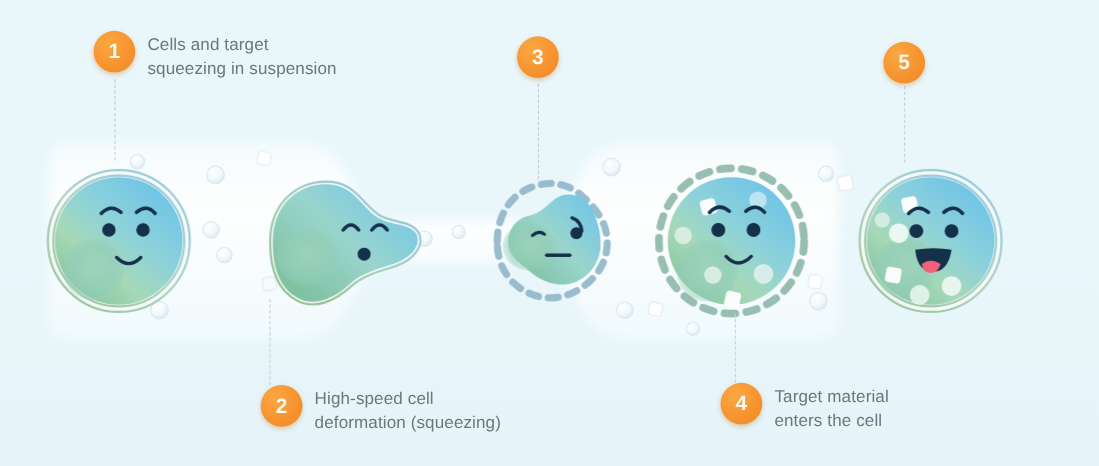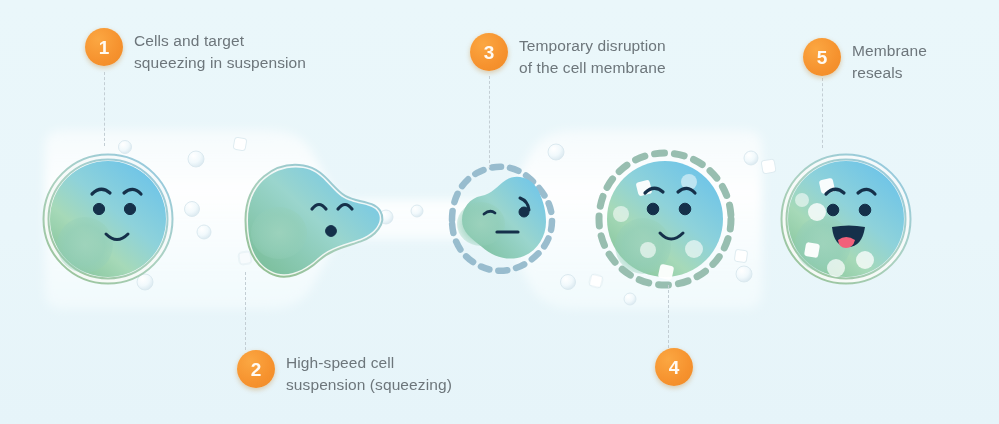--- a/index.html
+++ b/index.html
@@ -288,32 +288,30 @@
 
   <div class="callout" style="left:85px; top:28px;">
     <div class="badge">1</div>
     <div class="callout-text">Cells and target
 squeezing in suspension</div>
   </div>
 
   <div class="callout" style="left:237px; top:350px;">
     <div class="badge">2</div>
     <div class="callout-text">High-speed cell
-suspension (squeezing)</div>
+deformation (squeezing)</div>
   </div>
 
   <div class="callout" style="left:470px; top:33px;">
     <div class="badge">3</div>
-    <div class="callout-text">Temporary disruption
-of the cell membrane</div>
   </div>
 
   <div class="callout" style="left:655px; top:348px;">
     <div class="badge">4</div>
+    <div class="callout-text">Target material
+enters the cell</div>
   </div>
 
   <div class="callout" style="left:803px; top:38px;">
     <div class="badge">5</div>
-    <div class="callout-text">Membrane
-reseals</div>
   </div>
 
 </div>
 
 </body></html>

